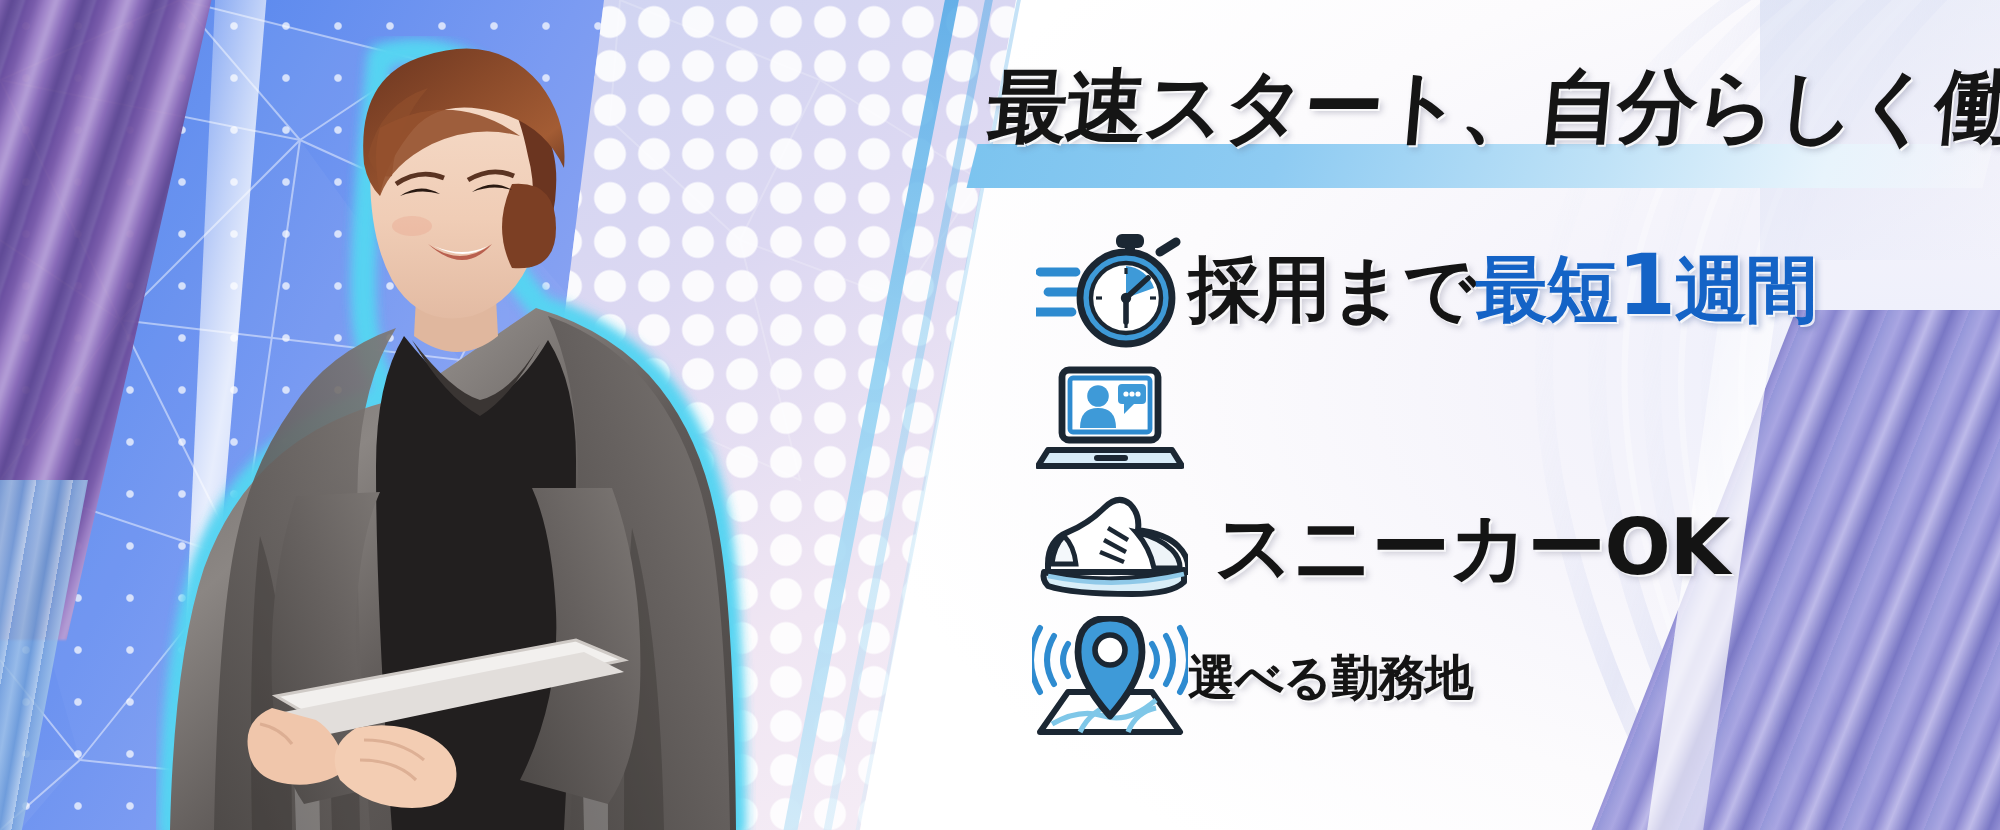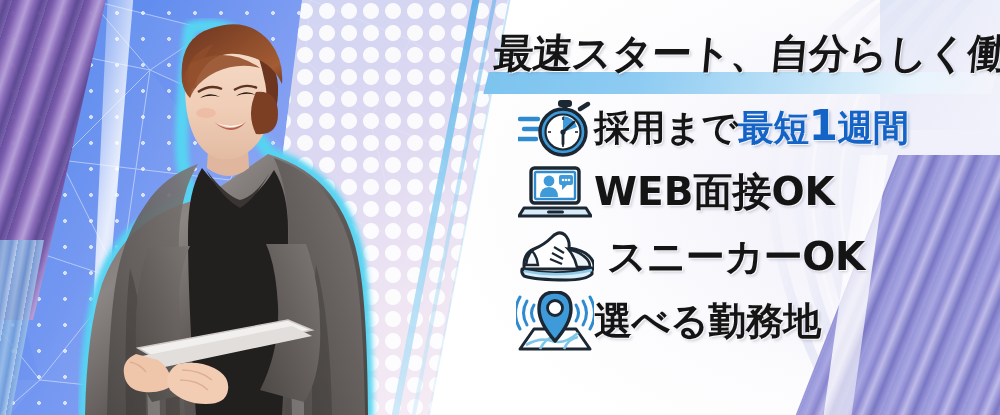--- a/index.html
+++ b/index.html
@@ -122,35 +122,35 @@
   .headline{
     position:absolute;left:8px;top:0;
     font-family:"DejaVu Sans","Liberation Sans",sans-serif;
     font-size:40px;font-weight:bold;color:#151515;
     letter-spacing:-1px;white-space:nowrap;
     transform:skewX(-5deg);
     text-shadow:1px 1px 0 rgba(255,255,255,.85),2px 2px 3px rgba(90,90,120,.30);
   }
 
   
-  .rows{position:absolute;left:516px;top:94px;width:480px;}
+  .rows{position:absolute;left:516px;top:111px;width:480px;}
   .row{position:relative;height:65px;display:flex;align-items:center;}
   .row-icon{width:78px;height:62px;flex:0 0 78px;display:flex;align-items:center;justify-content:center;}
   .row-text{
     font-family:"DejaVu Sans","Liberation Sans",sans-serif;
     font-size:37px;font-weight:bold;color:#141414;white-space:nowrap;
     letter-spacing:-.5px;
     text-shadow:1px 1px 0 rgba(255,255,255,.8),2px 2px 3px rgba(90,90,120,.28);
   }
   .row-text .hl{color:#1463c6;text-shadow:1px 1px 0 rgba(255,255,255,.8),2px 2px 3px rgba(40,70,140,.32);}
   .row-text .num{font-size:42px;}
   .r1 .row-text{font-size:36px;}
   .r2 .row-text{font-size:39px;letter-spacing:0px;}
   .r3 .row-text{font-size:39px;margin-left:13px;}
-  .r4 .row-text{font-size:38px;}
+  .r4 .row-text{font-size:24px;}
 </style>
 </head>
 <body>
 
 <div class="banner">
 
   <div class="left-panel"></div>
 
   <svg class="net-tri" viewBox="0 0 360 415" preserveAspectRatio="none">
     <polygon points="0,40 90,0 150,70" fill="#ffffff" opacity=".18"></polygon>
@@ -387,21 +387,20 @@
           <path d="M44,22 l0,5 l5,-5 Z" fill="#3e9ad8"></path>
           <g fill="#ffffff">
               <circle cx="45" cy="17" r="1.3"></circle>
               <circle cx="48" cy="17" r="1.3"></circle>
               <circle cx="51" cy="17" r="1.3"></circle>
             </g>
           <path d="M6,45 l62,0 l5,8 l-72,0 Z" fill="#d8ecf8" stroke="#1b2733" stroke-width="3" stroke-linejoin="round"></path>
           <rect x="29" y="47.5" width="17" height="3" rx="1.5" fill="#1b2733"></rect>
         </svg>
       </div>
-      <div class="row-text">WEB面接OK</div>
     </div>
 
     <div class="row r3">
       <div class="row-icon">
         <svg width="78" height="56" viewBox="0 0 78 56">
           <path d="M8,36 q0,-12 10,-16 q10,-4 18,-12 q7,-7 13,-2 q5,5 4,13
                    q14,2 20,8 q6,6 5,13 l-70,0 Z" fill="#ffffff" stroke="#1b2733" stroke-width="3" stroke-linejoin="round"></path>
           <path d="M6,40 q34,8 70,-1 l0,6 q-6,6 -26,6 q-30,0 -42,-4 q-3,-3 -2,-7 Z" fill="#d9eef8" stroke="#1b2733" stroke-width="3" stroke-linejoin="round"></path>
           <path d="M8,42 q34,7 68,-1" stroke="#8fc9e8" stroke-width="2.4" fill="none"></path>
           <g stroke="#1b2733" stroke-width="2.2" fill="none">

